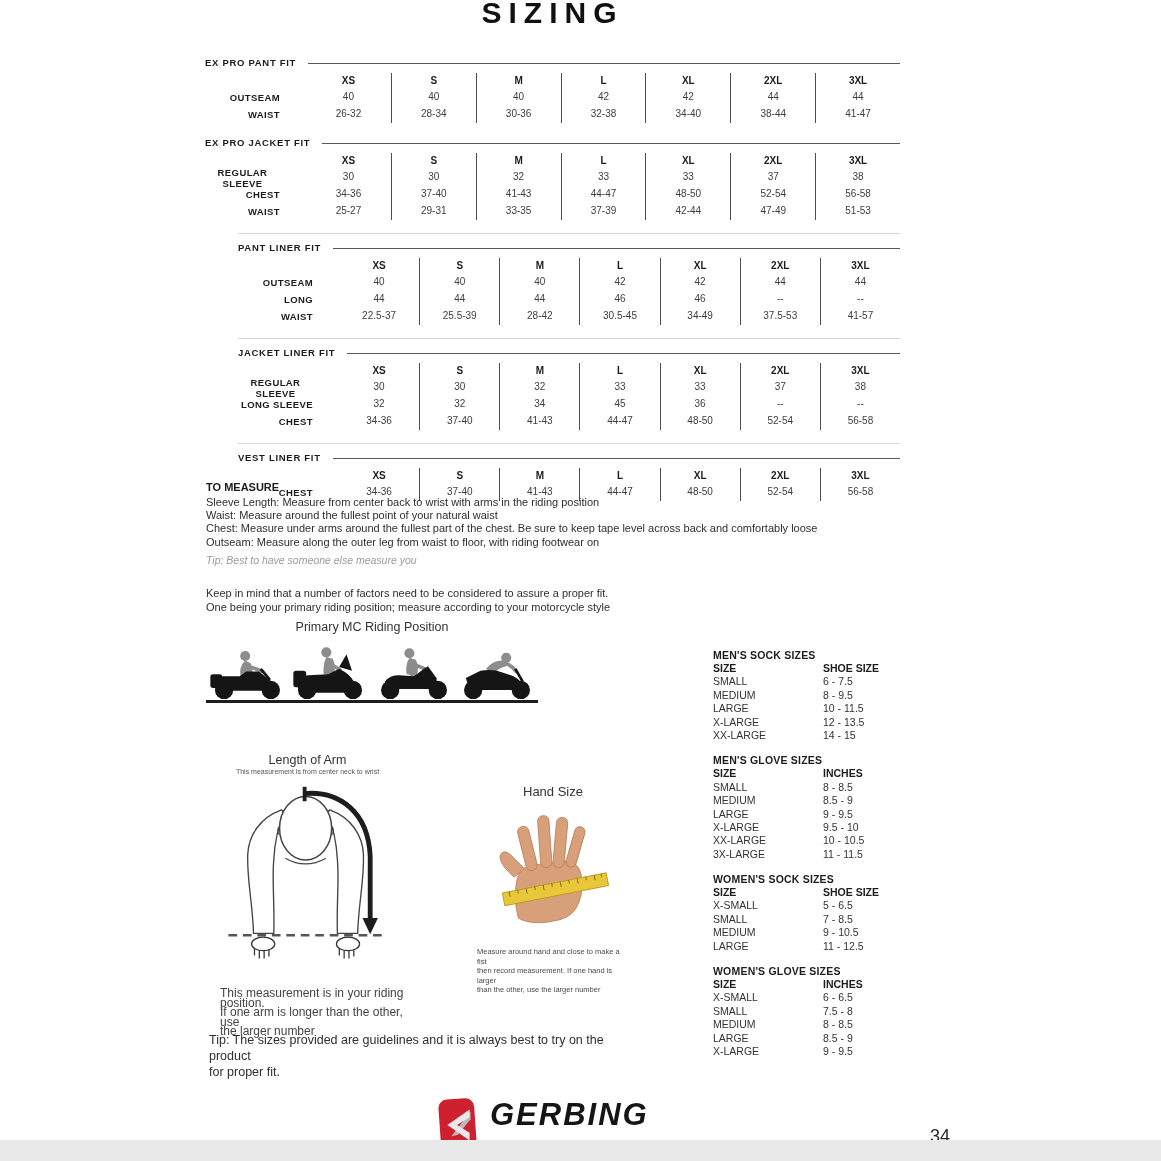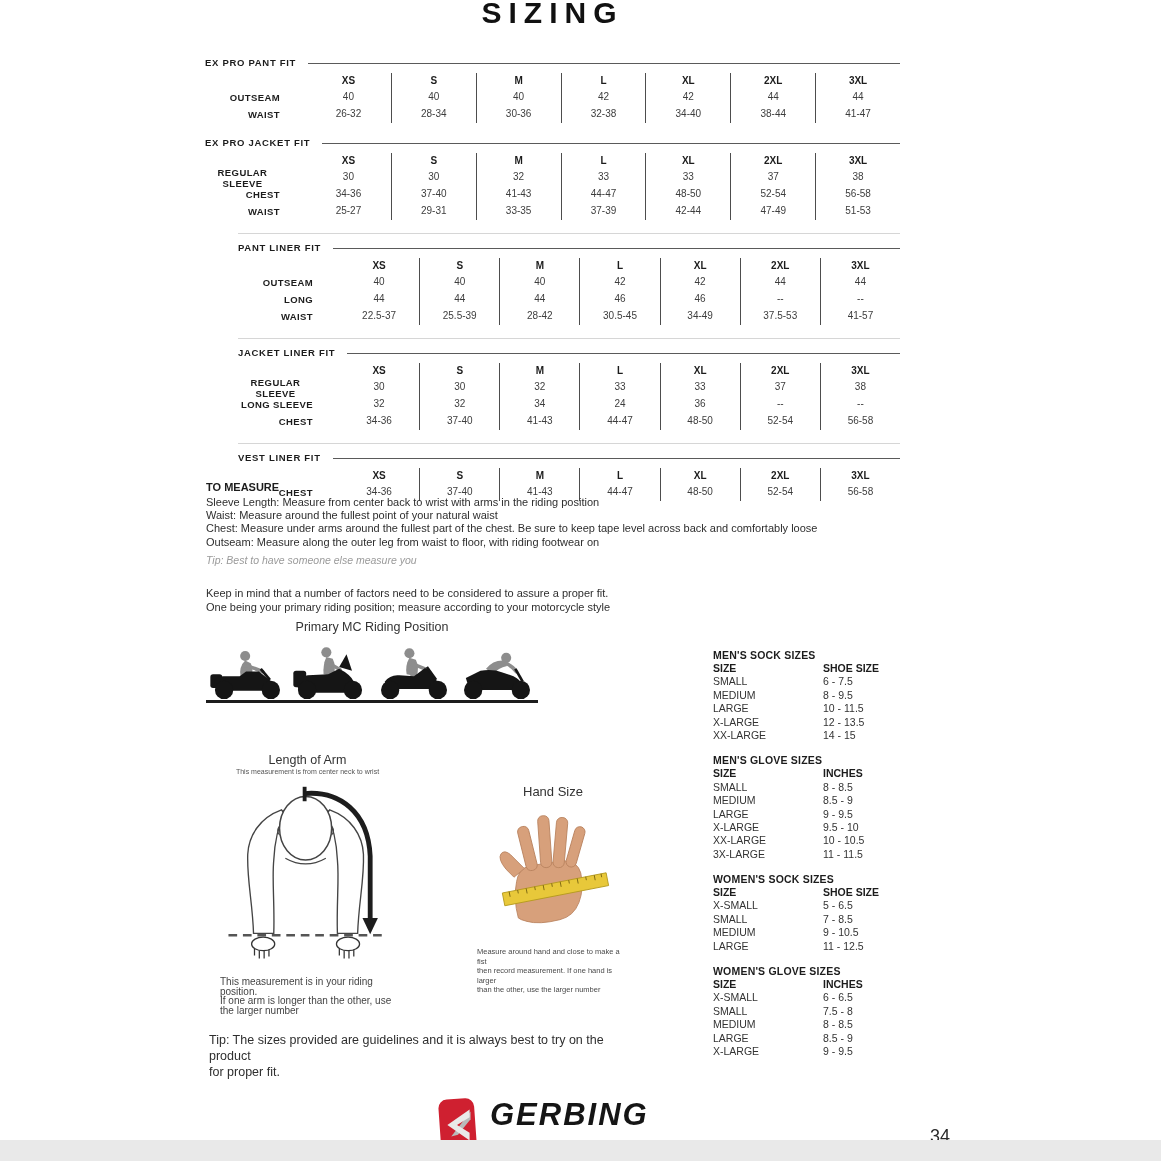--- a/index.html
+++ b/index.html
@@ -38,21 +38,21 @@
   .riding{ position:absolute; left:206px; top:620px; width:332px; }
   .riding-title{ text-align:center; font-size:12.5px; color:#333; margin-bottom:11px; }
   .bikes{ display:flex; justify-content:space-between; align-items:flex-end;
           border-bottom:3px solid #1d1d1d; padding:0 2px 0 2px; }
   .bike{ width:78px; height:55px; display:block; }
   
   .arm{ position:absolute; left:210px; top:753px; width:195px; }
   .arm-title{ text-align:center; font-size:12.5px; color:#333; }
   .arm-sub{ text-align:center; font-size:7px; color:#555; margin-top:1px; }
   .arm-fig{ display:block; margin:6px auto 0 auto; width:172px; height:188px; }
-  .arm-cap{ font-size:10px; line-height:9.5px; color:#444; margin-top:8px; padding-left:10px; }
+  .arm-cap{ font-size:12px; line-height:9.5px; color:#444; margin-top:20px; padding-left:10px; }
   
   .hand{ position:absolute; left:477px; top:784px; width:152px; }
   .hand-title{ text-align:center; font-size:13px; color:#333; }
   .hand-fig{ display:block; margin:8px auto 0 auto; width:128px; height:130px; }
   .hand-cap{ font-size:7.5px; line-height:9.5px; color:#4a4a4a; margin-top:10px; }
   
   .acc{ position:absolute; left:713px; top:649px; width:170px; }
   .acc-table{ margin-bottom:12px; }
   .acc-name{ font-size:10.5px; font-weight:bold; letter-spacing:.2px; height:13px; color:#1c1c1c; }
   .acc-row{ display:flex; height:13.4px; font-size:10.5px; color:#333; }
@@ -261,21 +261,21 @@
           </div>
           <div class="col divided">
             <div class="size-h">M</div>
             <div class="val-cell">32</div>
             <div class="val-cell">34</div>
             <div class="val-cell">41-43</div>
           </div>
           <div class="col divided">
             <div class="size-h">L</div>
             <div class="val-cell">33</div>
-            <div class="val-cell">24</div>
+            <div class="val-cell">45</div>
             <div class="val-cell">44-47</div>
           </div>
           <div class="col divided">
             <div class="size-h">XL</div>
             <div class="val-cell">33</div>
             <div class="val-cell">36</div>
             <div class="val-cell">48-50</div>
           </div>
           <div class="col divided">
             <div class="size-h">2XL</div>

